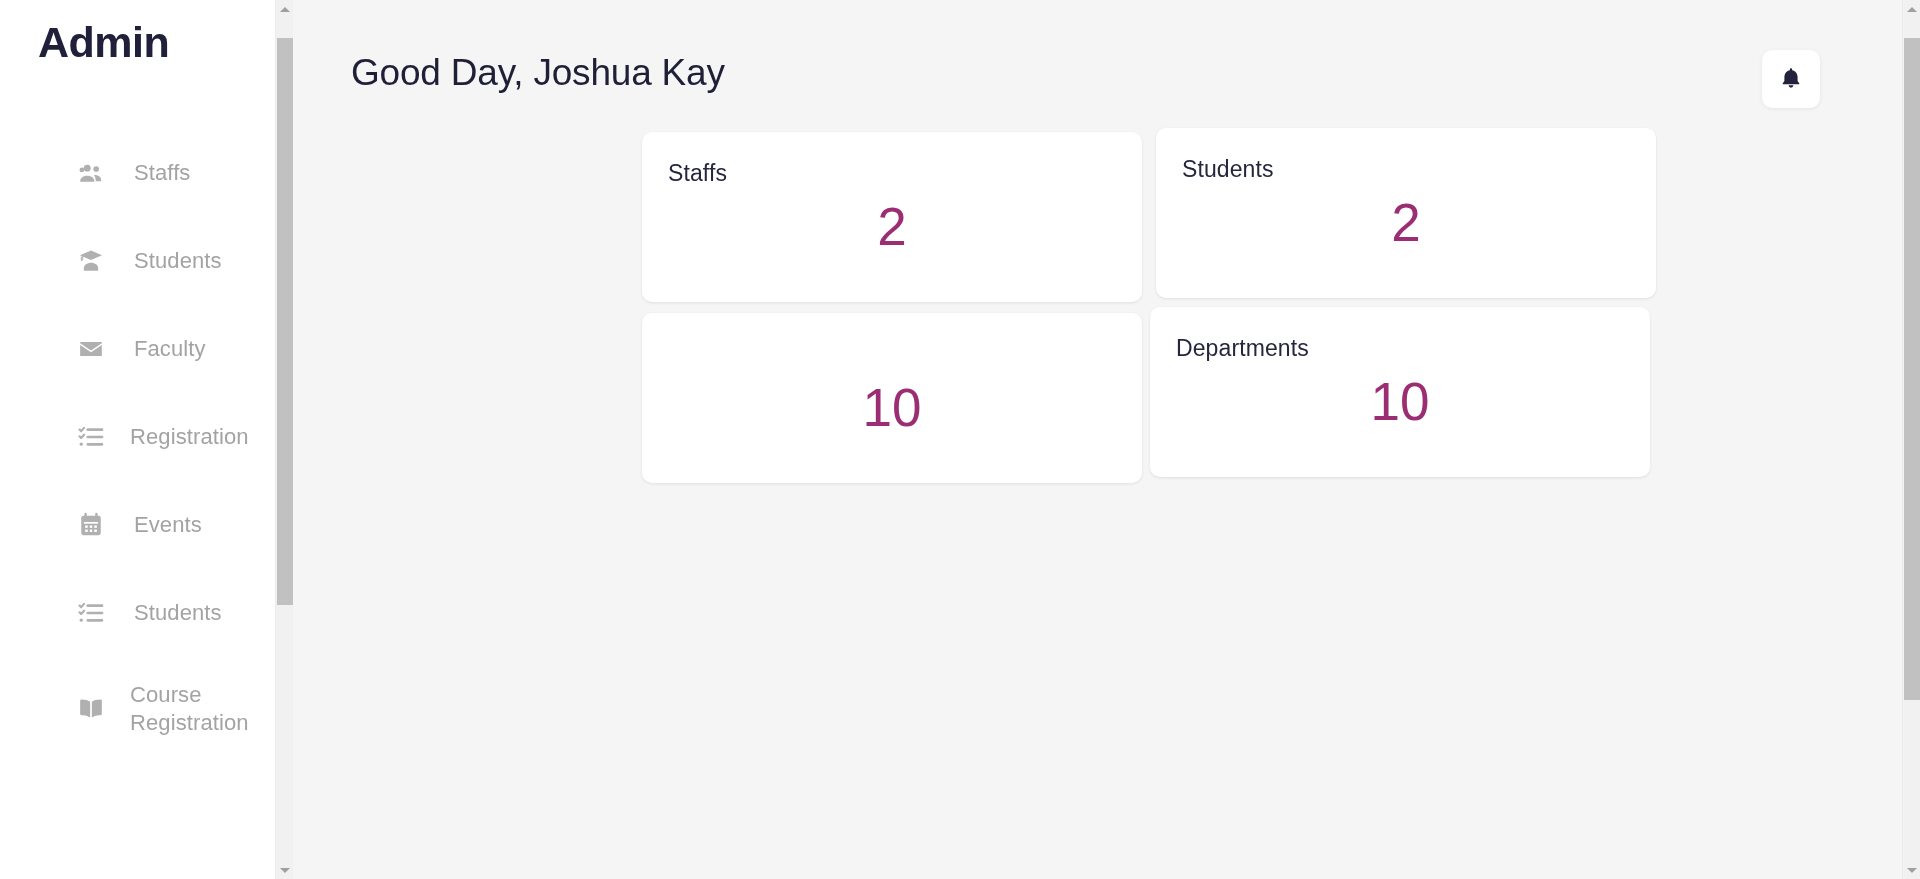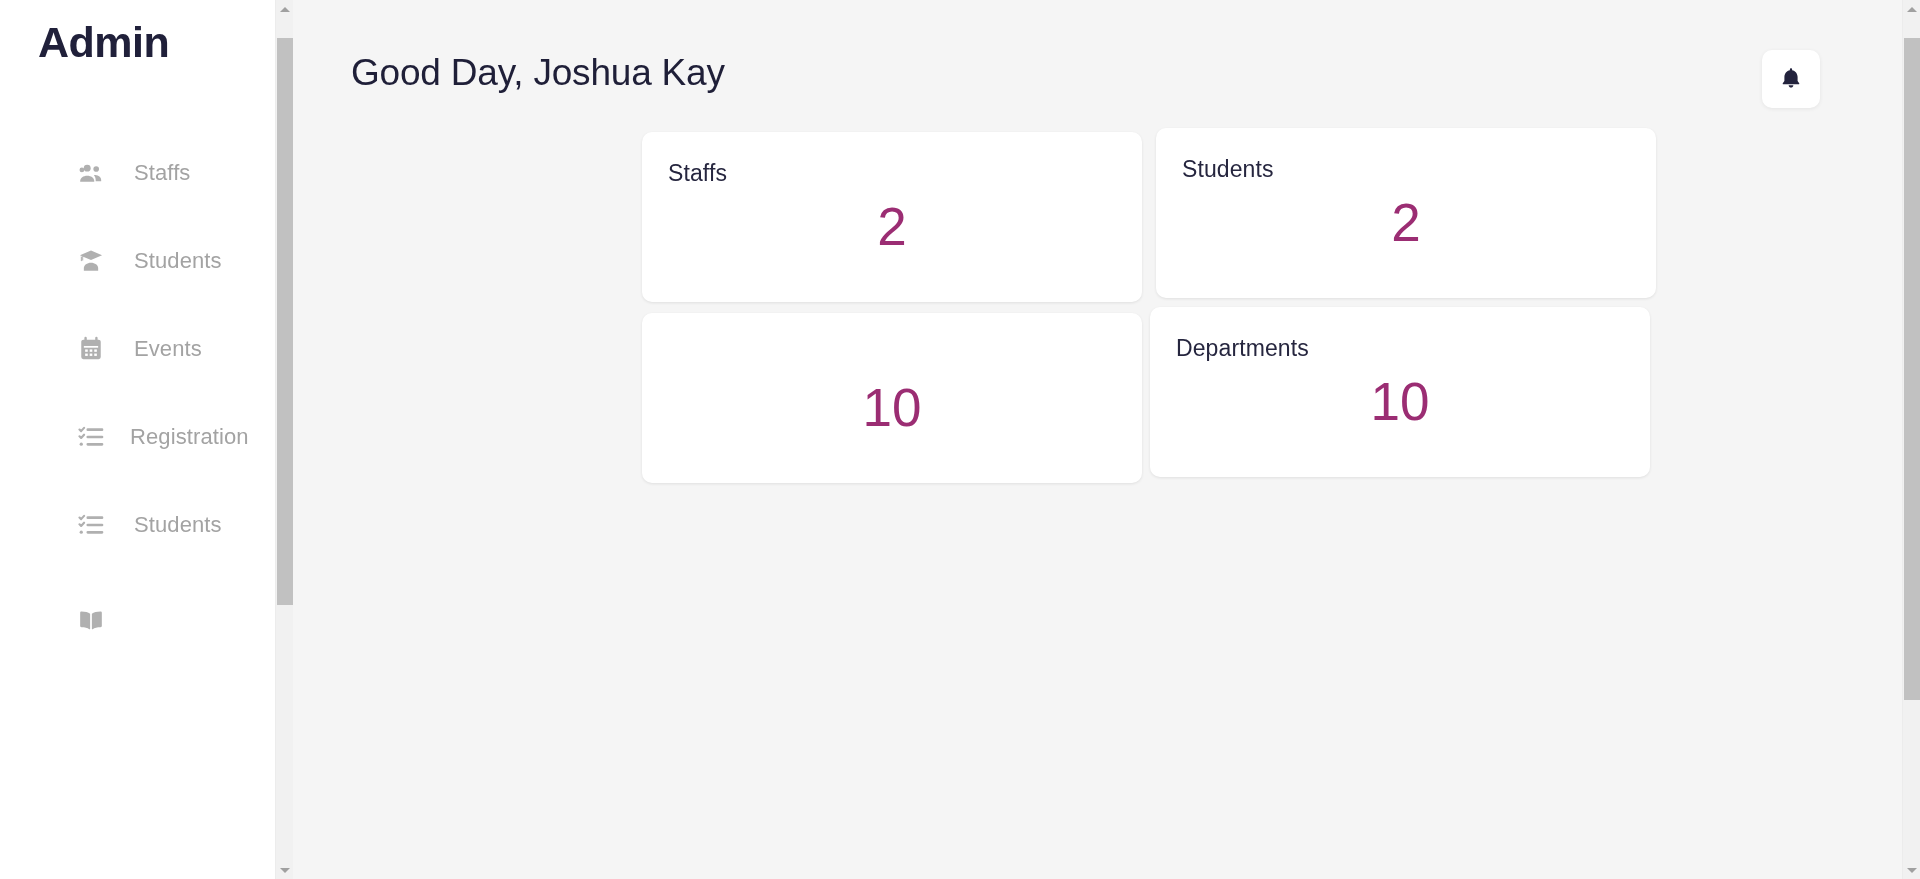--- a/index.html
+++ b/index.html
@@ -219,69 +219,79 @@
           <span class="nav-icon" data-name="graduate-icon">
             <svg viewBox="0 0 24 24" fill="currentColor">
                 <path d="M12 2.2 1.8 6.6l2.1.9v3.8c0 .4.6.6.9.3V8l7.2 3.1L22.2 6.6 12 2.2z"></path>
                 <path d="M2.6 7.6v4.1c0 .5.8.6 1 .1V8l-1-.4z"></path>
                 <path d="M12 13.6c-3.6 0-6.6 2.2-6.6 4.9v2.6h13.2v-2.6c0-2.7-3-4.9-6.6-4.9z"></path>
               </svg>
           </span>
           <span class="nav-label" data-name="sidebar-item-label">Students</span>
         </div>
 
+        <div class="nav-item" data-name="sidebar-item-faculty">
+          <span class="nav-icon" data-name="envelope-icon">
+            <svg viewBox="0 0 24 24" fill="currentColor">
+                <path d="M2 5.5h20v1.1L12 13.4 2 6.6V5.5z"></path>
+                <path d="M2 8.4l10 6.6 10-6.6v10.1H2V8.4z"></path>
+              </svg>
+          </span>
+          <span class="nav-label" data-name="sidebar-item-label">Faculty</span>
+        </div>
+
+        <div class="nav-item" data-name="sidebar-item-registration">
+          <span class="nav-icon" data-name="checklist-icon">
+            <svg viewBox="0 0 24 24" fill="none" stroke="currentColor" stroke-width="2" stroke-linecap="round" stroke-linejoin="round">
+                <path d="M1.4 5.1 2.9 6.6 5.6 3.6"></path>
+                <path d="M1.4 11.4 2.9 12.9 5.6 9.9"></path>
+                <circle cx="3" cy="18.6" r="1.5" fill="currentColor" stroke="none"></circle>
+                <path d="M9 5.2h13.2M9 12h13.2M9 18.8h13.2" stroke-width="2.4"></path>
+              </svg>
+          </span>
+          <span class="nav-label" data-name="sidebar-item-label">Registration</span>
+        </div>
 
         <div class="nav-item" data-name="sidebar-item-events">
           <span class="nav-icon" data-name="calendar-icon">
             <svg viewBox="0 0 24 24" fill="currentColor">
                 <path d="M7 1.8v2M17 1.8v2" stroke="currentColor" stroke-width="2.2" stroke-linecap="round"></path>
                 <rect x="3" y="3.4" width="18" height="18" rx="2"></rect>
                 <rect x="5.4" y="9.2" width="13.2" height="1.6" fill="#ffffff"></rect>
                 <rect x="6.6" y="12.4" width="2.4" height="2.2" fill="#ffffff"></rect>
                 <rect x="10.8" y="12.4" width="2.4" height="2.2" fill="#ffffff"></rect>
                 <rect x="15" y="12.4" width="2.4" height="2.2" fill="#ffffff"></rect>
                 <rect x="6.6" y="16.2" width="2.4" height="2.2" fill="#ffffff"></rect>
                 <rect x="10.8" y="16.2" width="2.4" height="2.2" fill="#ffffff"></rect>
                 <rect x="15" y="16.2" width="2.4" height="2.2" fill="#ffffff"></rect>
               </svg>
           </span>
           <span class="nav-label" data-name="sidebar-item-label">Events</span>
         </div>
 
-        <div class="nav-item" data-name="sidebar-item-registration">
-          <span class="nav-icon" data-name="checklist-icon">
-            <svg viewBox="0 0 24 24" fill="none" stroke="currentColor" stroke-width="2" stroke-linecap="round" stroke-linejoin="round">
-                <path d="M1.4 5.1 2.9 6.6 5.6 3.6"></path>
-                <path d="M1.4 11.4 2.9 12.9 5.6 9.9"></path>
-                <circle cx="3" cy="18.6" r="1.5" fill="currentColor" stroke="none"></circle>
-                <path d="M9 5.2h13.2M9 12h13.2M9 18.8h13.2" stroke-width="2.4"></path>
-              </svg>
-          </span>
-          <span class="nav-label" data-name="sidebar-item-label">Registration</span>
-        </div>
-
         <div class="nav-item" data-name="sidebar-item-clearance">
           <span class="nav-icon" data-name="checklist-icon">
             <svg viewBox="0 0 24 24" fill="none" stroke="currentColor" stroke-width="2" stroke-linecap="round" stroke-linejoin="round">
                 <path d="M1.4 5.1 2.9 6.6 5.6 3.6"></path>
                 <path d="M1.4 11.4 2.9 12.9 5.6 9.9"></path>
                 <circle cx="3" cy="18.6" r="1.5" fill="currentColor" stroke="none"></circle>
                 <path d="M9 5.2h13.2M9 12h13.2M9 18.8h13.2" stroke-width="2.4"></path>
               </svg>
           </span>
           <span class="nav-label" data-name="sidebar-item-label">Students</span>
         </div>
 
         <div class="nav-item" data-name="sidebar-item-course-registration">
           <span class="nav-icon" data-name="book-icon">
             <svg viewBox="0 0 24 24" fill="currentColor">
                 <path d="M11.2 5.4C9.4 4 6.6 3.3 3.2 3.3c-.7 0-1.2.5-1.2 1.1v12.2c0 .6.5 1.1 1.2 1.1 3.1 0 5.6.6 7.2 1.8.3.2.8 0 .8-.4V5.4z"></path>
                 <path d="M12.8 5.4c1.8-1.4 4.6-2.1 8-2.1.7 0 1.2.5 1.2 1.1v12.2c0 .6-.5 1.1-1.2 1.1-3.1 0-5.6.6-7.2 1.8-.3.2-.8 0-.8-.4V5.4z"></path>
               </svg>
           </span>
+          <span class="nav-label" data-name="sidebar-item-label">Course Registration</span>
         </div>
 
       </nav>
     </div>
 
     <div class="active-bar" data-name="sidebar-active-indicator"></div>
 
     <div class="sb-scroll" data-name="sidebar-scrollbar">
       <div class="sb-arrow up" data-name="scroll-up-arrow-icon">
           <i></i>

